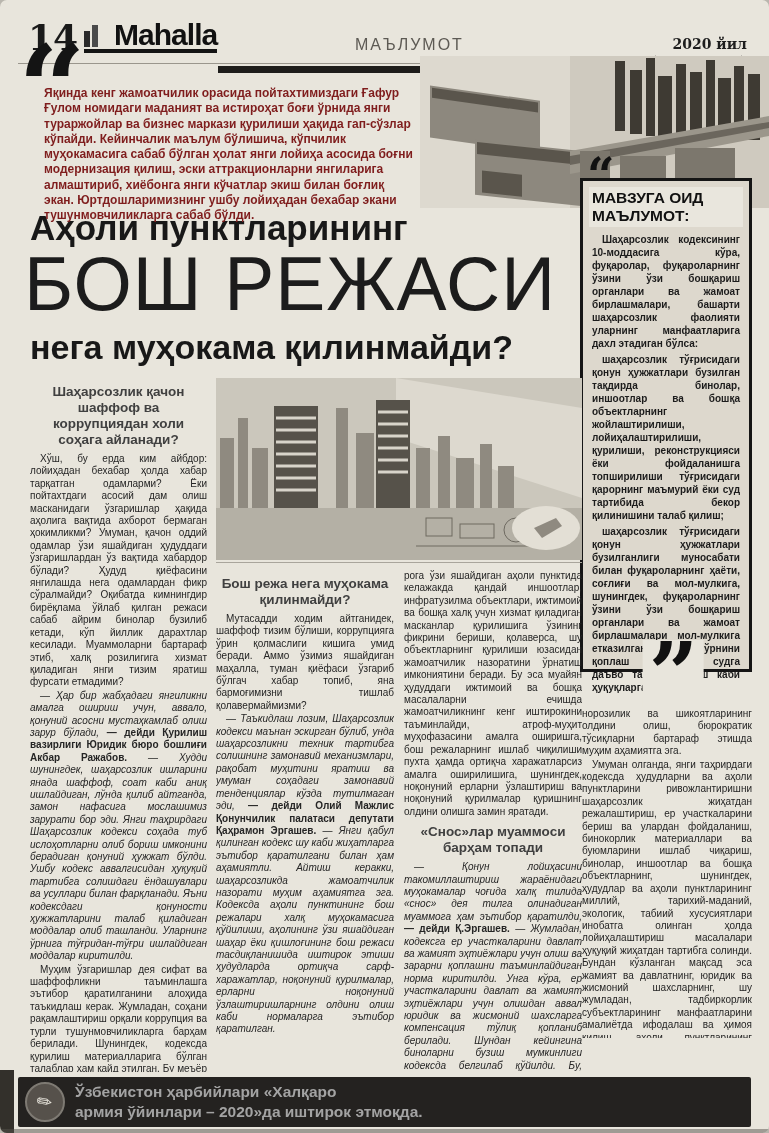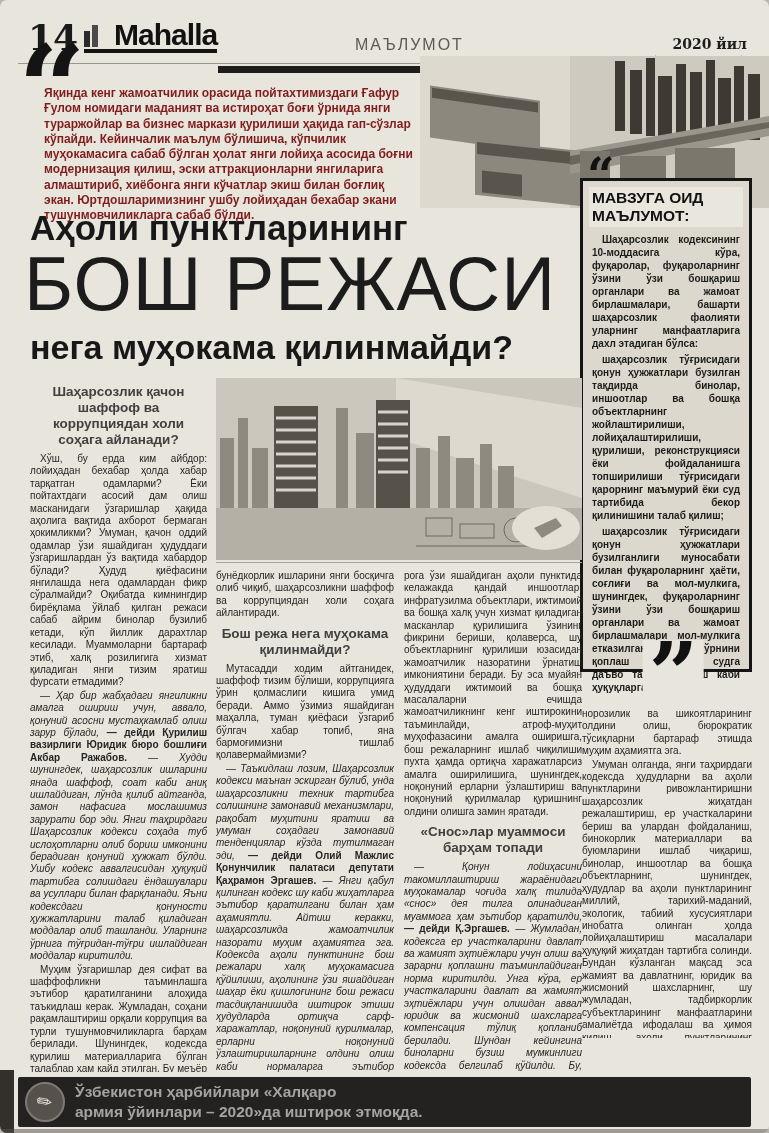--- a/index.html
+++ b/index.html
@@ -176,23 +176,20 @@
   <div class="col col1">
     <div class="subhead">Шаҳарсозлик қачон шаффоф ва коррупциядан холи соҳага айланади?</div>
     <div>
         <p class="para indent"><span>Хўш, бу ерда ким айбдор: лойиҳадан бехабар ҳолда хабар тарқатган одамларми? Ёки пойтахтдаги асосий дам олиш масканидаги ўзгаришлар ҳақида аҳолига вақтида ахборот бермаган ҳокимликми? Умуман, қачон оддий одамлар ўзи яшайдиган ҳудуддаги ўзгаришлардан ўз вақтида хабардор бўлади? Ҳудуд қиёфасини янгилашда нега одамлардан фикр сўралмайди? Оқибатда кимнингдир бирёқлама ўйлаб қилган режаси сабаб айрим бинолар бузилиб кетади, кўп йиллик дарахтлар кесилади. Муаммоларни бартараф этиб, халқ розилигига хизмат қиладиган янги тизим яратиш фурсати етмадими?</span></p>
         <p class="para indent"><span class="i">— Ҳар бир жабҳадаги янгиликни амалга ошириш учун, аввало, қонуний асосни мустаҳкамлаб олиш зарур бўлади, </span><span class="b">— дейди Қурилиш вазирлиги Юридик бюро бошлиғи Акбар Ражабов.</span><span class="i"> — Худди шунингдек, шаҳарсозлик ишларини янада шаффоф, соат каби аниқ ишлайдиган, лўнда қилиб айтганда, замон нафасига мослашимиз зарурати бор эди. Янги таҳрирдаги Шаҳарсозлик кодекси соҳада туб ислоҳотларни олиб бориш имконини берадиган қонуний ҳужжат бўлди. Ушбу кодекс аввалгисидан ҳуқуқий тартибга солишдаги ёндашувлари ва усуллари билан фарқланади. Яъни кодексдаги қонуности ҳужжатларини талаб қиладиган моддалар олиб ташланди. Уларнинг ўрнига тўғридан-тўғри ишлайдиган моддалар киритилди.</span></p>
         <p class="para indent"><span>Муҳим ўзгаришлар дея сифат ва шаффофликни таъминлашга эътибор қаратилганини алоҳида таъкидлаш керак. Жумладан, соҳани рақамлаштириш орқали коррупция ва турли тушунмовчиликларга барҳам берилади. Шунингдек, кодексда қурилиш материалларига бўлган талаблар ҳам қайд этилган. Бу меъёр эса қурилишда замонавий, илғор технологиялар ва энергия тежовчи материалларни қўллаш учун хизмат қилади. Умуман олганда, ушбу ҳужжат юртимиздаги</span></p>
       </div>
   </div>
 
   <div class="col col2">
-    <div>
-        <p class="para"><span>бунёдкорлик ишларини янги босқичга олиб чиқиб, шаҳарсозликни шаффоф ва коррупциядан холи соҳага айлантиради.</span></p>
-      </div>
     <div class="subhead">Бош режа нега муҳокама қилинмайди?</div>
     <div>
         <p class="para indent"><span>Мутасадди ходим айтганидек, шаффоф тизим бўлиши, коррупцияга ўрин қолмаслиги кишига умид беради. Аммо ўзимиз яшайдиган маҳалла, туман қиёфаси ўзгариб бўлгач хабар топиб, яна бармоғимизни тишлаб қолавермаймизми?</span></p>
         <p class="para indent"><span class="i">— Таъкидлаш лозим, Шаҳарсозлик кодекси маънан эскирган бўлиб, унда шаҳарсозликни техник тартибга солишнинг замонавий механизмлари, рақобат муҳитини яратиш ва умуман соҳадаги замонавий тенденциялар кўзда тутилмаган эди, </span><span class="b">— дейди Олий Мажлис Қонунчилик палатаси депутати Қаҳрамон Эргашев.</span><span class="i"> — Янги қабул қилинган кодекс шу каби жиҳатларга эътибор қаратилгани билан ҳам аҳамиятли. Айтиш керакки, шаҳарсозликда жамоатчилик назорати муҳим аҳамиятга эга. Кодексда аҳоли пунктининг бош режалари халқ муҳокамасига қўйилиши, аҳолининг ўзи яшайдиган шаҳар ёки қишлоғининг бош режаси тасдиқланишида иштирок этиши ҳудудларда ортиқча сарф-харажатлар, ноқонуний қурилмалар, ерларни ноқонуний ўзлаштиришларнинг олдини олиш каби нормаларга эътибор қаратилган.</span></p>
       </div>
   </div>
 
   <div class="col col3">
     <div>
         <p class="para"><span>рога ўзи яшайдиган аҳоли пунктида келажакда қандай иншоотлар, инфратузилма объектлари, ижтимоий ва бошқа халқ учун хизмат қиладиган масканлар қурилишига ўзининг фикрини бериши, қолаверса, шу объектларнинг қурилиши юзасидан жамоатчилик назоратини ўрнатиш имкониятини беради. Бу эса муайян ҳудуддаги ижтимоий ва бошқа масалаларни ечишда жамоатчиликнинг кенг иштирокини таъминлайди, атроф-муҳит муҳофазасини амалга оширишга, бош режаларнинг ишлаб чиқилиши пухта ҳамда ортиқча харажатларсиз амалга оширилишига, шунингдек, ноқонуний ерларни ўзлаштириш ва ноқонуний қурилмалар қуришнинг олдини олишга замин яратади.</span></p>

